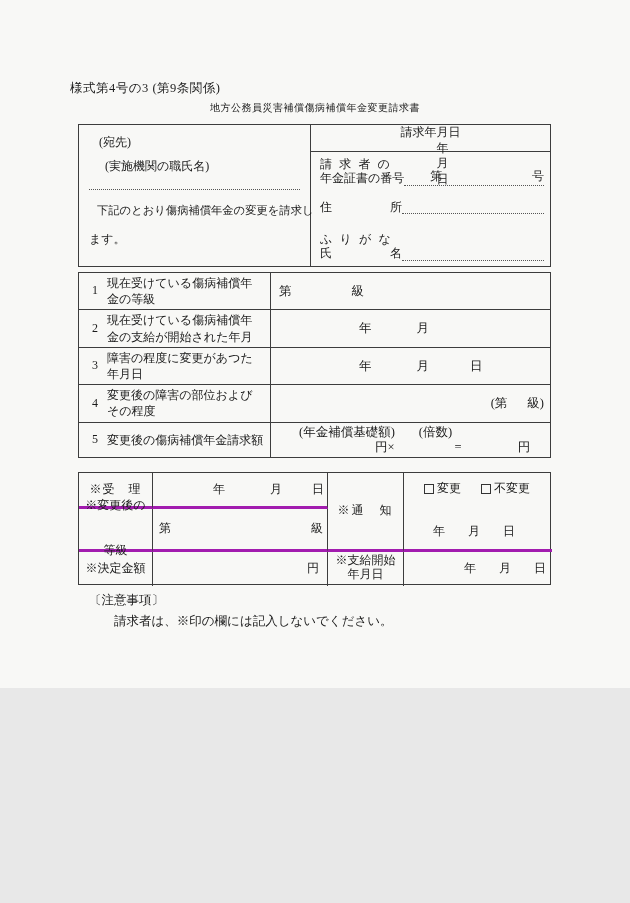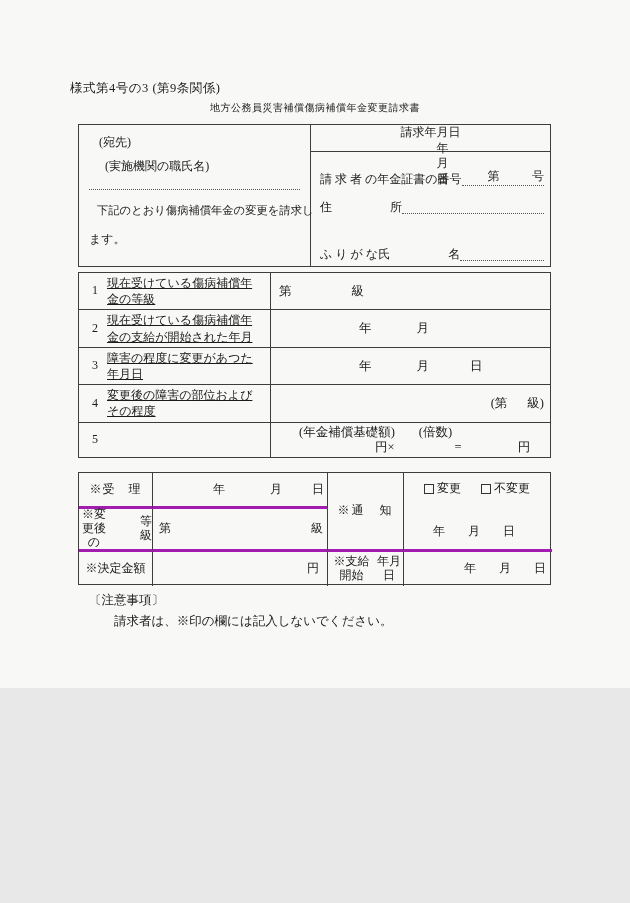--- a/index.html
+++ b/index.html
@@ -26,29 +26,29 @@
   .t1r-rowA .spacer { flex:1; }
   .t1r-rowA .u { margin-left:24px; }
   .t1r-rowB { height:39px; display:flex; align-items:flex-end; padding:0 6px 4px 9px; }
   .t1r-rowC { height:29px; display:flex; align-items:flex-end; padding:0 6px 4px 9px; }
   .t1r-rowD { height:47px; display:flex; align-items:flex-end; padding:0 6px 4px 9px; }
   .two-line { line-height:1.15; }
   .pair { width:82px; display:flex; justify-content:space-between; }
   .dot-area { flex:1; border-bottom:1px dotted #555; margin-bottom:1px; display:flex; justify-content:space-between; align-items:flex-end; }
   .dot-area .lead { margin-left:26px; }
   .dot-plain { flex:1; border-bottom:1px dotted #555; margin-bottom:1px; }
-  .stack { display:flex; flex-direction:row; }
+  .stack { display:flex; flex-direction:column;font-family:Liberation Mono, monospace; }
 
   
   .t2 { position:absolute; left:78px; top:272px; width:473px; height:186px; border:1px solid #3d3d3d; display:flex; flex-direction:column; }
   .t2-row { flex:1; display:flex; border-bottom:1px solid #3d3d3d; }
   .t2-row:last-child { border-bottom:none; }
   .t2-label { width:192px; border-right:1px solid #3d3d3d; display:flex; align-items:center; padding:2px 6px 2px 8px; }
   .t2-num { width:16px; text-align:center; margin-right:4px; flex-shrink:0; }
-  .t2-lbl { flex:1; line-height:1.35;text-decoration:underline; }
+  .t2-lbl { flex:1; line-height:1.35; }
   .t2-value { flex:1; display:flex; align-items:center; font-size:12.5px; }
   .v1-dai { margin-left:8px; } .v1-kyu { margin-left:60px; }
   .v2-y { margin-left:88px; } .v2-m { margin-left:45px; } .v2-d { margin-left:41px; }
   .t2-value.right { justify-content:flex-end; padding-right:6px; }
   .v4-close { margin-left:20px; }
   .t2-value.col5 { flex-direction:column; justify-content:center; align-items:stretch; line-height:1.2; }
   .v5-line { display:flex; }
   .v5-base { margin-left:28px; } .v5-mult { margin-left:24px; }
   .v5-yentimes { margin-left:104px; } .v5-eq { margin-left:60px; } .v5-yen { margin-left:56px; }
 
@@ -177,20 +177,21 @@
       </div>
       <div class="t2-value right">
         <span>(第</span>
         <span class="v4-close">級)</span>
       </div>
     </div>
 
     <div class="t2-row">
       <div class="t2-label">
         <span class="t2-num">5</span>
+        <span class="t2-lbl">変更後の傷病補償年金請求額</span>
       </div>
       <div class="t2-value col5">
         <div class="v5-line">
           <span class="v5-base">(年金補償基礎額)</span>
           <span class="v5-mult">(倍数)</span>
         </div>
         <div class="v5-line">
           <span class="v5-yentimes">円×</span>
           <span class="v5-eq">=</span>
           <span class="v5-yen">円</span>

